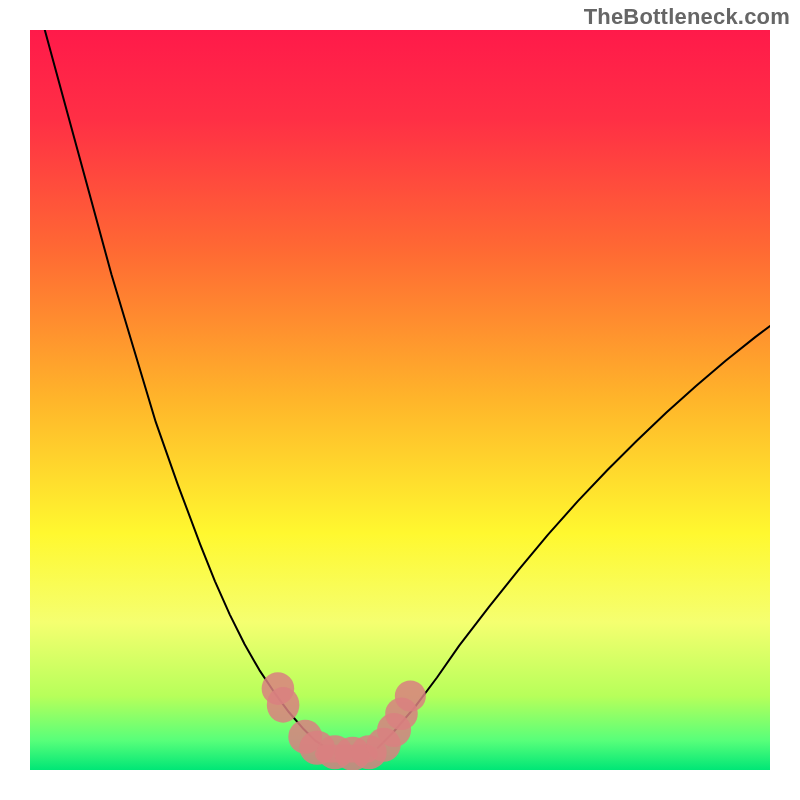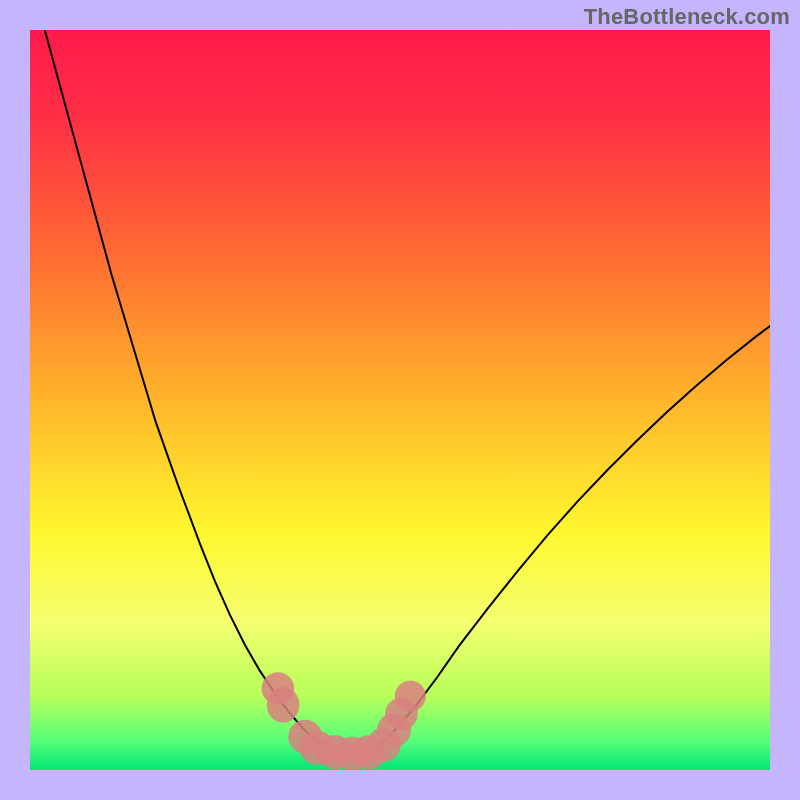--- a/index.html
+++ b/index.html
@@ -10,21 +10,21 @@
     background: #000;
     font-family: Arial, Helvetica, sans-serif;
     overflow: hidden;
   }
   .frame {
     position: absolute;
     left: 0;
     top: 0;
     width: 800px;
     height: 800px;
-    background: #c4b5fd;
+    background: #ffffff;
   }
   .plot {
     position: absolute;
     left: 30px;
     top: 30px;
     width: 740px;
     height: 740px;
     overflow: hidden;
   }
   .watermark {

